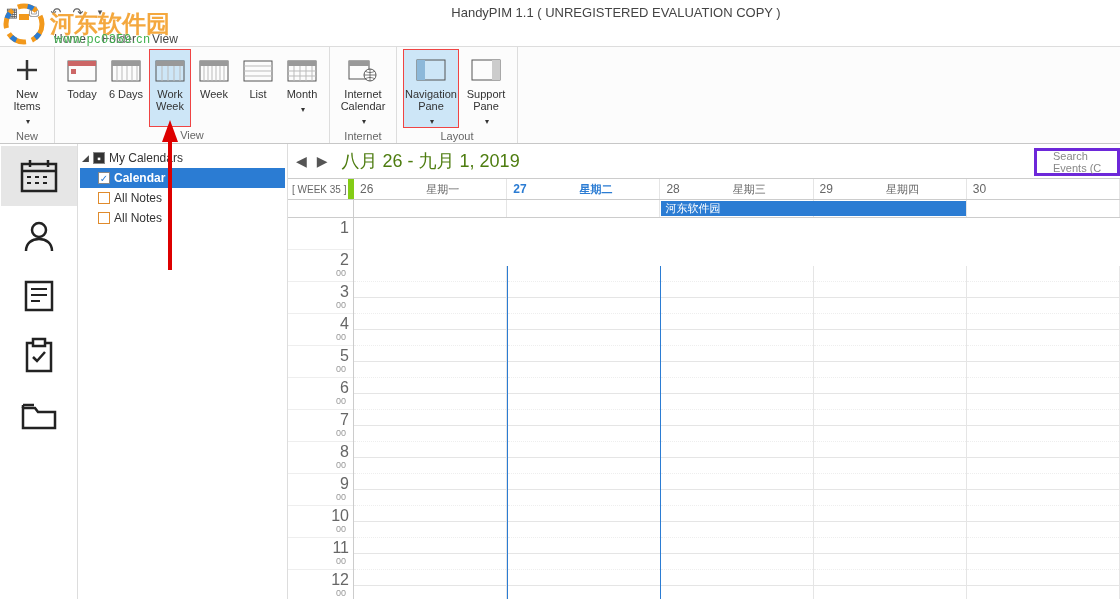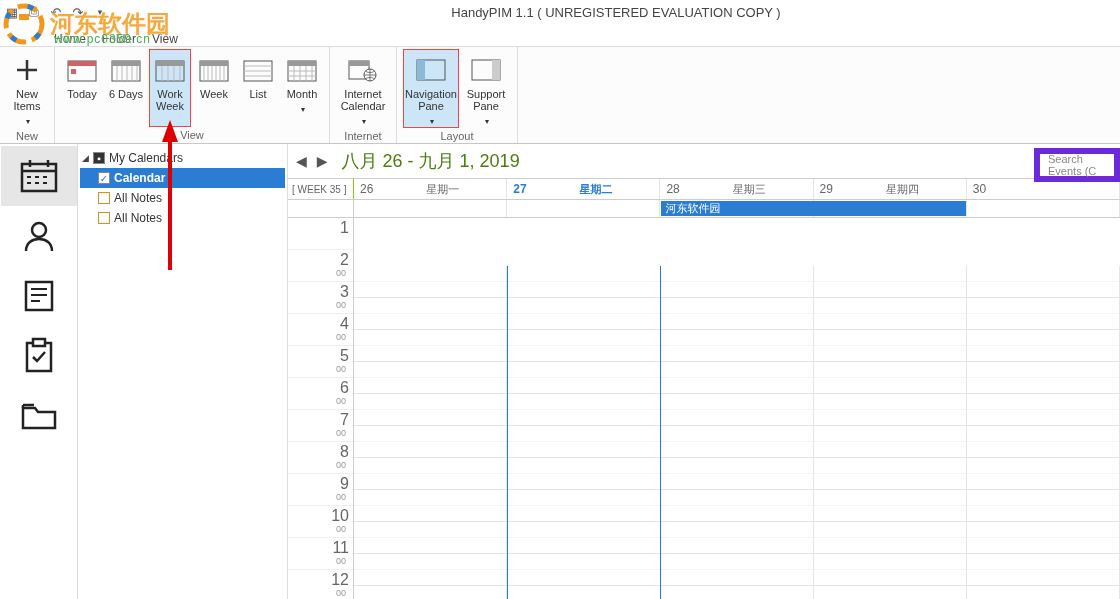--- a/index.html
+++ b/index.html
@@ -40,24 +40,24 @@
 .tree .row.sel { background: #2b7cd3; color: #fff; }
 .tree .chk { width: 12px; height: 12px; border: 1px solid #888; display: inline-flex; align-items: center; justify-content: center; font-size: 10px; background: #fff; color: #2b7cd3; }
 .tree .chk.orange { border-color: #e08b2c; }
 .tree .tri { font-size: 9px; color: #444; }
 
 
 .cal { flex: 1; display: flex; flex-direction: column; position: relative; }
 .calhdr { height: 34px; display: flex; align-items: center; padding: 0 6px; gap: 6px; }
 .calhdr .nav { font-size: 14px; color: #555; cursor: pointer; padding: 0 2px; }
 .calhdr .rng { font-size: 18px; color: #4d7c0f; margin-left: 6px; }
-.search { position: absolute; right: 0; top: 4px; width: 86px; height: 34px; border: 6px solid #6d28d9; font-size: 11px; color: #888; padding-left: 8px; display: flex; align-items: center; }
+.search { position: absolute; right: 0; top: 4px; width: 86px; height: 28px; border: 3px solid #6d28d9; font-size: 11px; color: #888; padding-left: 16px; display: flex; align-items: center; }
 
 .dayhdr { height: 22px; display: flex; border-top: 1px solid #ccc; border-bottom: 1px solid #ccc; font-size: 11px; color: #666; }
-.wkcol { width: 66px; display: flex; align-items: center; padding-left: 4px; font-size: 10px; border-right: 1px solid #84cc16; }
+.wkcol { width: 66px; display: flex; align-items: center; padding-left: 4px; font-size: 10px; border-right: 6px solid #84cc16; }
 .daycol { flex: 1; display: flex; align-items: center; border-right: 1px solid #e5e5e5; }
 .daycol .dn { padding: 0 6px; font-size: 12px; }
 .daycol .dw { flex: 1; text-align: center; }
 .daycol.today { color: #2b7cd3; font-weight: bold; }
 
 .allday { height: 18px; display: flex; border-bottom: 1px solid #ccc; }
 .allday .wkcol { border-right: 1px solid #ccc; }
 .allday .slot { flex: 1; border-right: 1px solid #e5e5e5; position: relative; }
 .event { position: absolute; left: 1px; right: 1px; top: 1px; bottom: 1px; background: #2b7cd3; color: #fff; font-size: 11px; padding-left: 4px; display: flex; align-items: center; }
 

